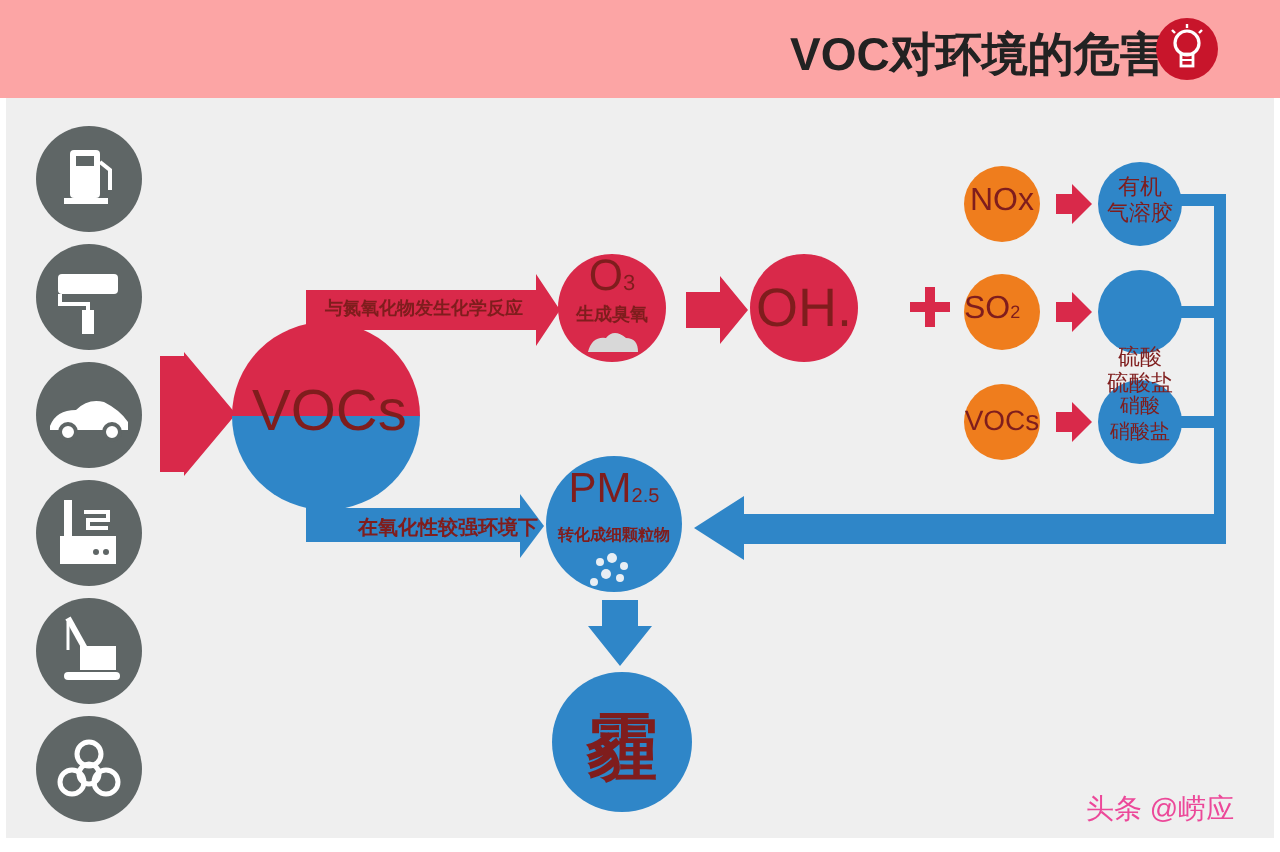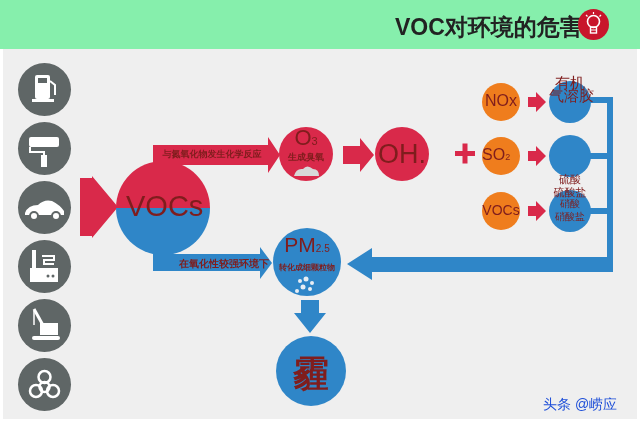--- a/index.html
+++ b/index.html
@@ -1,25 +1,25 @@
 <!DOCTYPE html>
 <html><head>
 <meta charset="utf-8">
 <style>
   html,body{margin:0;padding:0;}
   body{width:640px;height:426px;background:#ffffff;position:relative;overflow:hidden;font-family:"Liberation Sans","DejaVu Sans",sans-serif;}
-  .header{position:absolute;left:0;top:0;width:640px;height:49px;background:#86efac;}
+  .header{position:absolute;left:0;top:0;width:640px;height:49px;background:#fca5a5;}
   .title{position:absolute;left:395px;top:12px;font-size:23px;font-weight:bold;color:#222;letter-spacing:0px;white-space:nowrap;}
   .bulb{position:absolute;left:578px;top:9px;width:31px;height:31px;border-radius:50%;background:#c8152b;}
   .panel{position:absolute;left:3px;top:49px;width:634px;height:370px;background:#efefef;}
   .src{position:absolute;left:18px;width:53px;height:53px;border-radius:50%;background:#5f6666;}
   .src svg{position:absolute;left:0;top:0;}
   svg.flow{position:absolute;left:0;top:0;}
   .txt{position:absolute;color:#7f1d1d;white-space:nowrap;text-align:center;}
-  .credit{position:absolute;left:543px;top:396px;font-size:14px;color:#1d4ed8;white-space:nowrap;}
+  .credit{position:absolute;left:543px;top:396px;font-size:14px;color:#ec4899;white-space:nowrap;}
 </style>
 </head>
 <body>
 
 <div class="header">
   <div class="title">VOC对环境的危害</div>
   <div class="bulb">
     <svg width="31" height="31" viewBox="0 0 31 31">
       <circle cx="15.5" cy="12.5" r="6" fill="none" stroke="#fff" stroke-width="1.6"></circle>
       <rect x="12.5" y="18" width="6" height="6" fill="none" stroke="#fff" stroke-width="1.4"></rect>
@@ -152,21 +152,21 @@
 
 <div class="txt" style="left:279px;top:126px;width:54px;font-size:22px;line-height:24px;"><span>O</span><span style="font-size:11px;">3</span></div>
 <div class="txt" style="left:279px;top:151px;width:54px;font-size:9px;font-weight:bold;">生成臭氧</div>
 
 <div class="txt" style="left:375px;top:139px;width:54px;font-size:27px;">OH.</div>
 
 <div class="txt" style="left:482px;top:92px;width:38px;font-size:16px;"><span>NOx</span></div>
 <div class="txt" style="left:482px;top:146px;width:26px;font-size:16px;"><span>SO</span><span style="font-size:9px;">2</span></div>
 <div class="txt" style="left:482px;top:202px;width:38px;font-size:14px;"><span>VOCs</span></div>
 
-<div class="txt" style="left:549px;top:76px;width:42px;font-size:15px;line-height:13px;">
+<div class="txt" style="left:549px;top:88px;width:42px;font-size:11px;line-height:13px;">
     <div>有机</div>
     <div>气溶胶</div>
   </div>
 <div class="txt" style="left:549px;top:142px;width:42px;font-size:11px;line-height:13px;margin-top:31px;">
     <div>硫酸</div>
     <div>硫酸盐</div>
   </div>
 <div class="txt" style="left:549px;top:197px;width:42px;font-size:10px;line-height:13px;">
     <div>硝酸</div>
     <div>硝酸盐</div>

